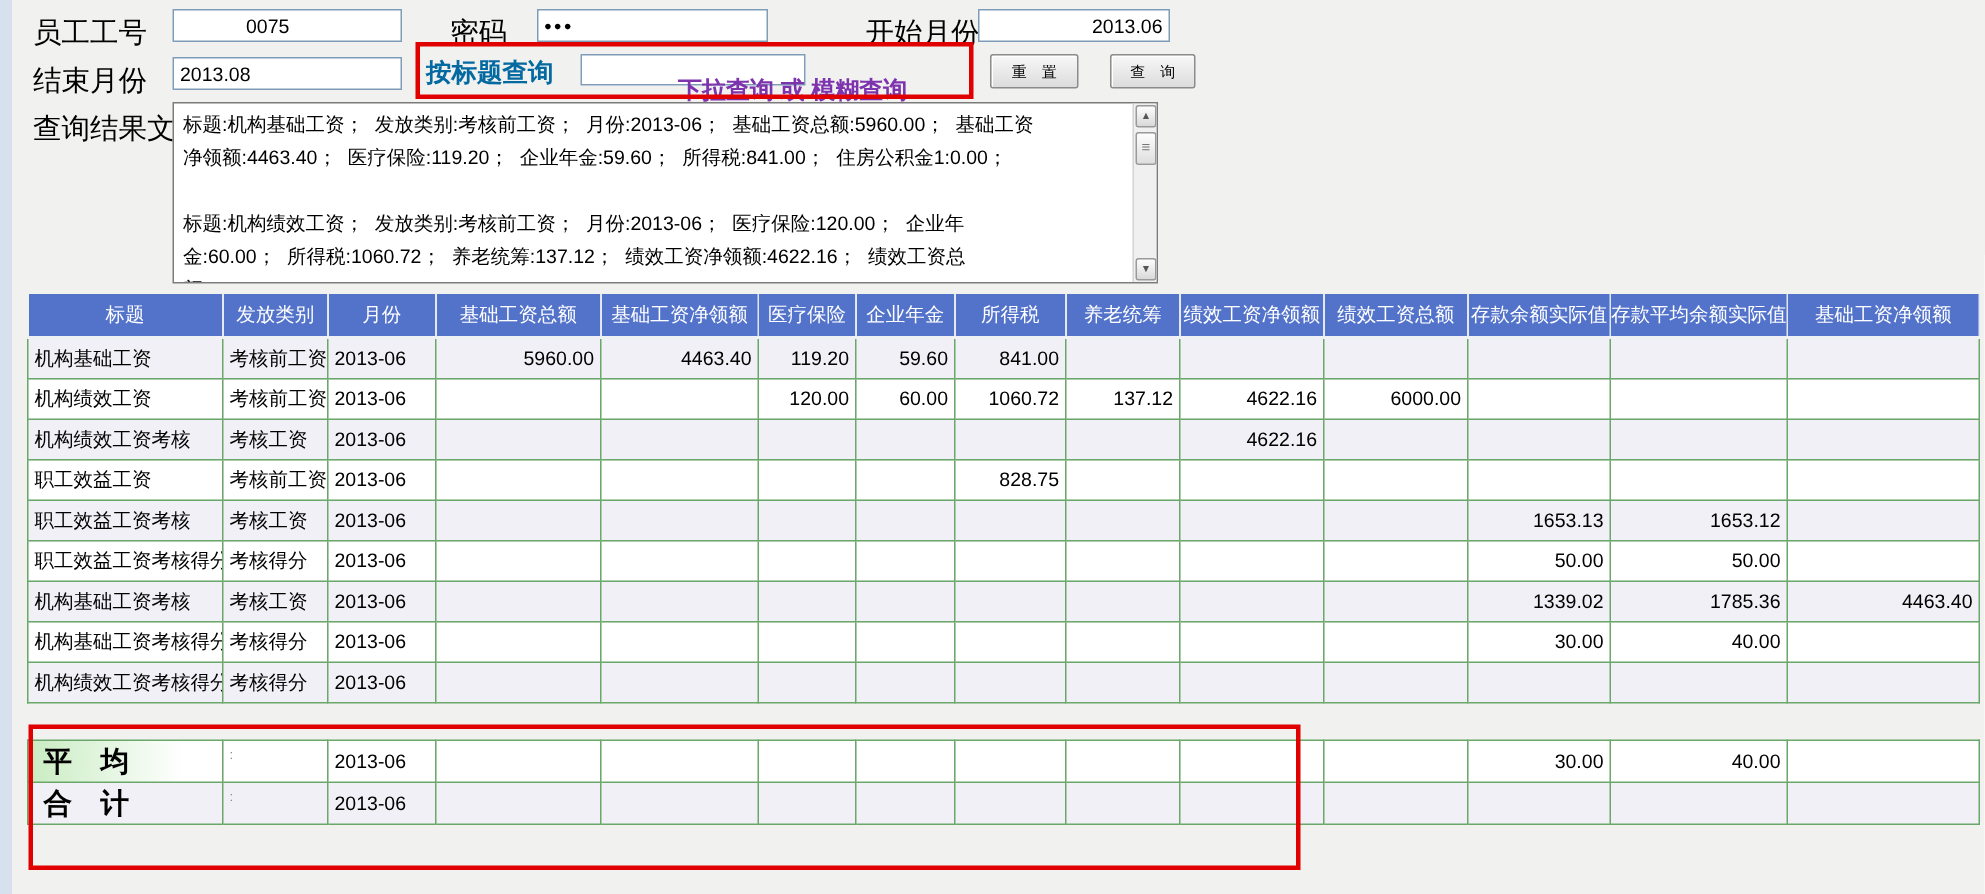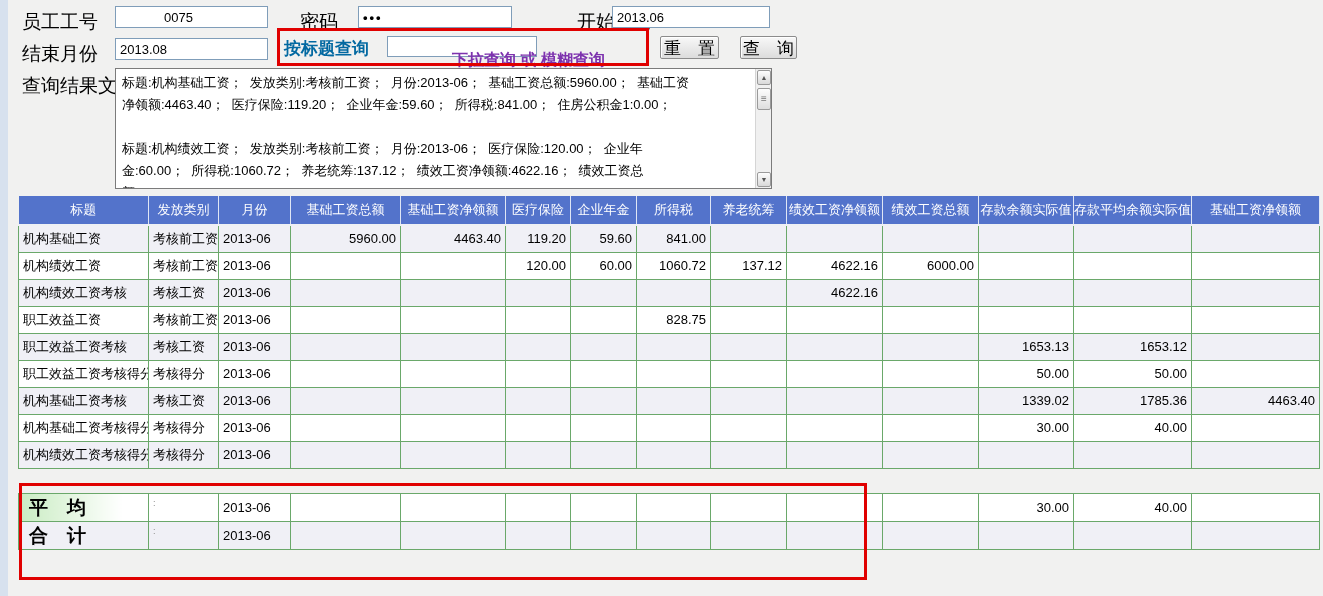--- a/index.html
+++ b/index.html
@@ -10,30 +10,30 @@
 
   
   .flabel { position:absolute; font-size:19px; color:#000; white-space:nowrap; }
   .finput { position:absolute; height:22px; border:1px solid #7f9db9; background:#fff;
             font-family:inherit; font-size:13px; padding:0 4px; }
   .lbl-emp   { left:22px;  top:9px;  }
   .in-emp    { left:115px; top:6px;  width:153px;padding-left:48px; }
   .lbl-pwd   { left:300px; top:9px;  }
   .in-pwd    { left:358px; top:6px;  width:154px; font-weight:bold; letter-spacing:2px; }
   .lbl-start { left:577px; top:9px;  }
-  .in-start  { left:612px; top:6px;  width:158px; }
+  .in-start  { left:652px; top:6px;  width:128px;text-align:right; }
   .lbl-end   { left:22px;  top:41px; }
   .in-end    { left:115px; top:38px; width:153px; }
   .lbl-titleq{ left:284px; top:37px; font-size:17px; font-weight:bold; color:#0369a1; }
   .in-titleq { left:387px; top:36px; width:150px; height:21px; }
   .note-purple { position:absolute; left:452px; top:50px; font-size:16px; font-weight:bold; color:#7d32ae; white-space:nowrap; }
 
   .btn { position:absolute; height:23px; background:linear-gradient(#f8f8f8,#dcdcdc);
          border:1px solid #8c8c8c; border-radius:2px; box-shadow:inset 1px 1px 0 #fff;
-         font-family:inherit; font-size:17px; text-align:center; cursor:pointer; }
+         font-family:inherit; font-size:10px; text-align:center; cursor:pointer; }
   .btn-reset { left:660px; top:36px; width:59px; }
   .btn-query { left:740px; top:36px; width:57px; }
 
   .lbl-result { left:22px; top:73px; }
   .result-box { position:absolute; left:115px; top:68px; width:657px; height:121px;
                 background:#fff; border:1px solid #7b7b7b; overflow:hidden; }
   .result-text { position:absolute; left:0; top:0; right:17px; bottom:0; padding:3px 4px 0 6px;
                  font-size:13px; line-height:22px; white-space:pre; overflow:hidden; }
   .scrollbar { position:absolute; right:0; top:0; width:16px; height:119px; background:#f0f0f0; border-left:1px solid #d5d5d5; }
   .sb-btn { position:absolute; left:1px; width:14px; height:15px; background:linear-gradient(#fdfdfd,#d9d9d9);

